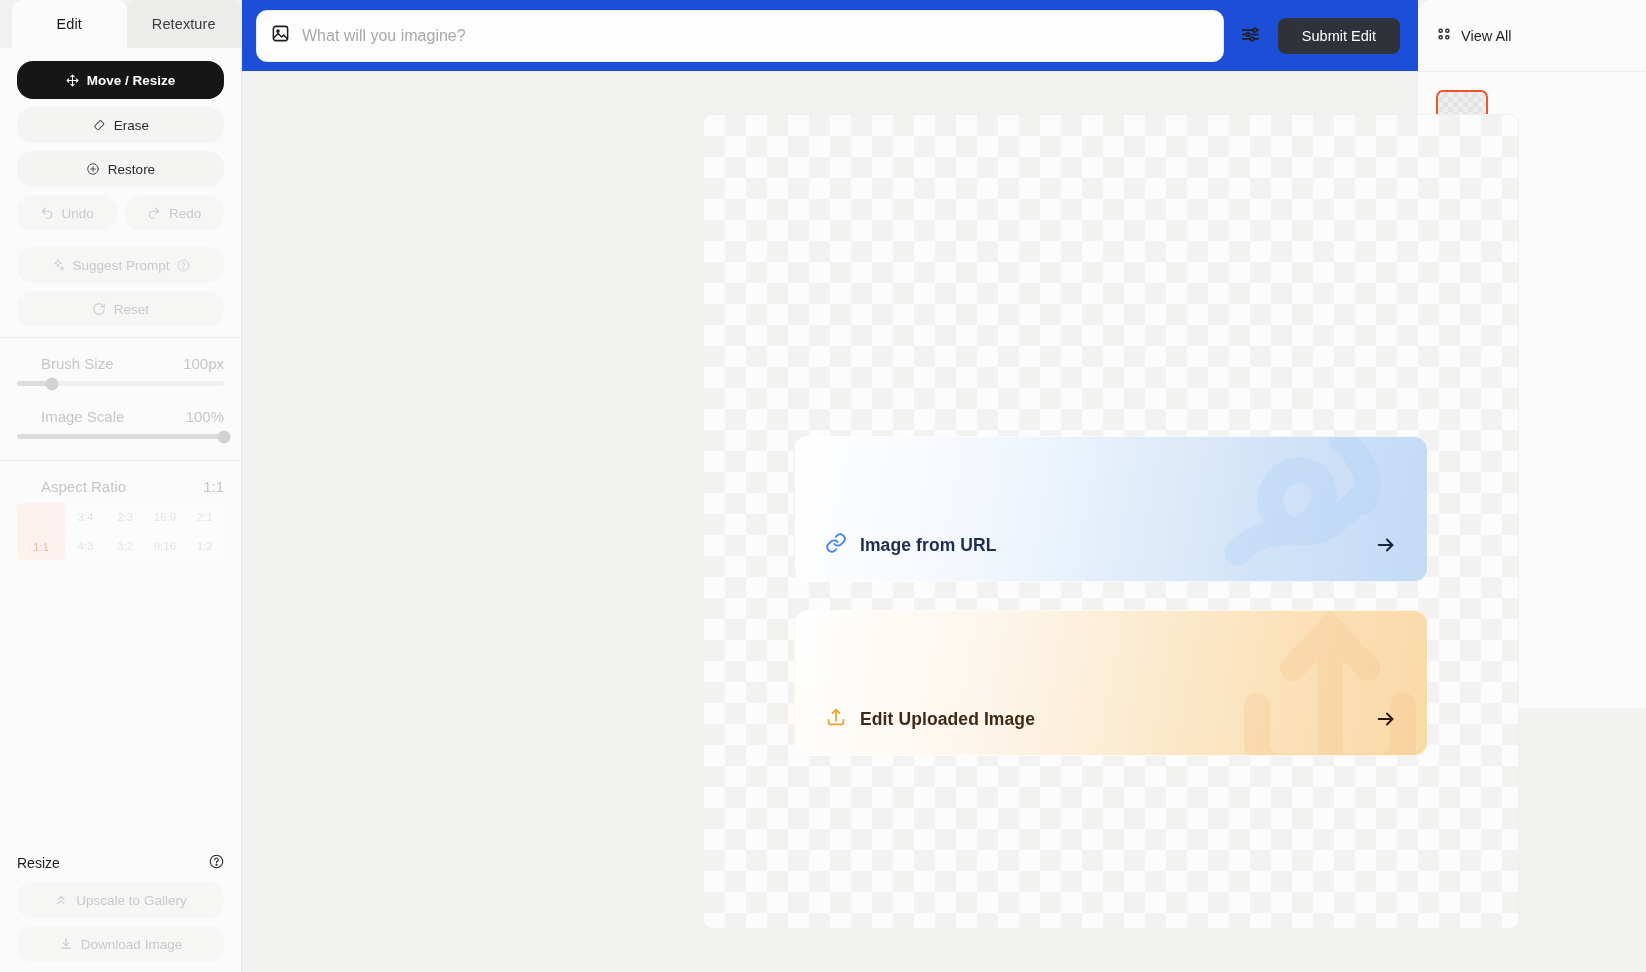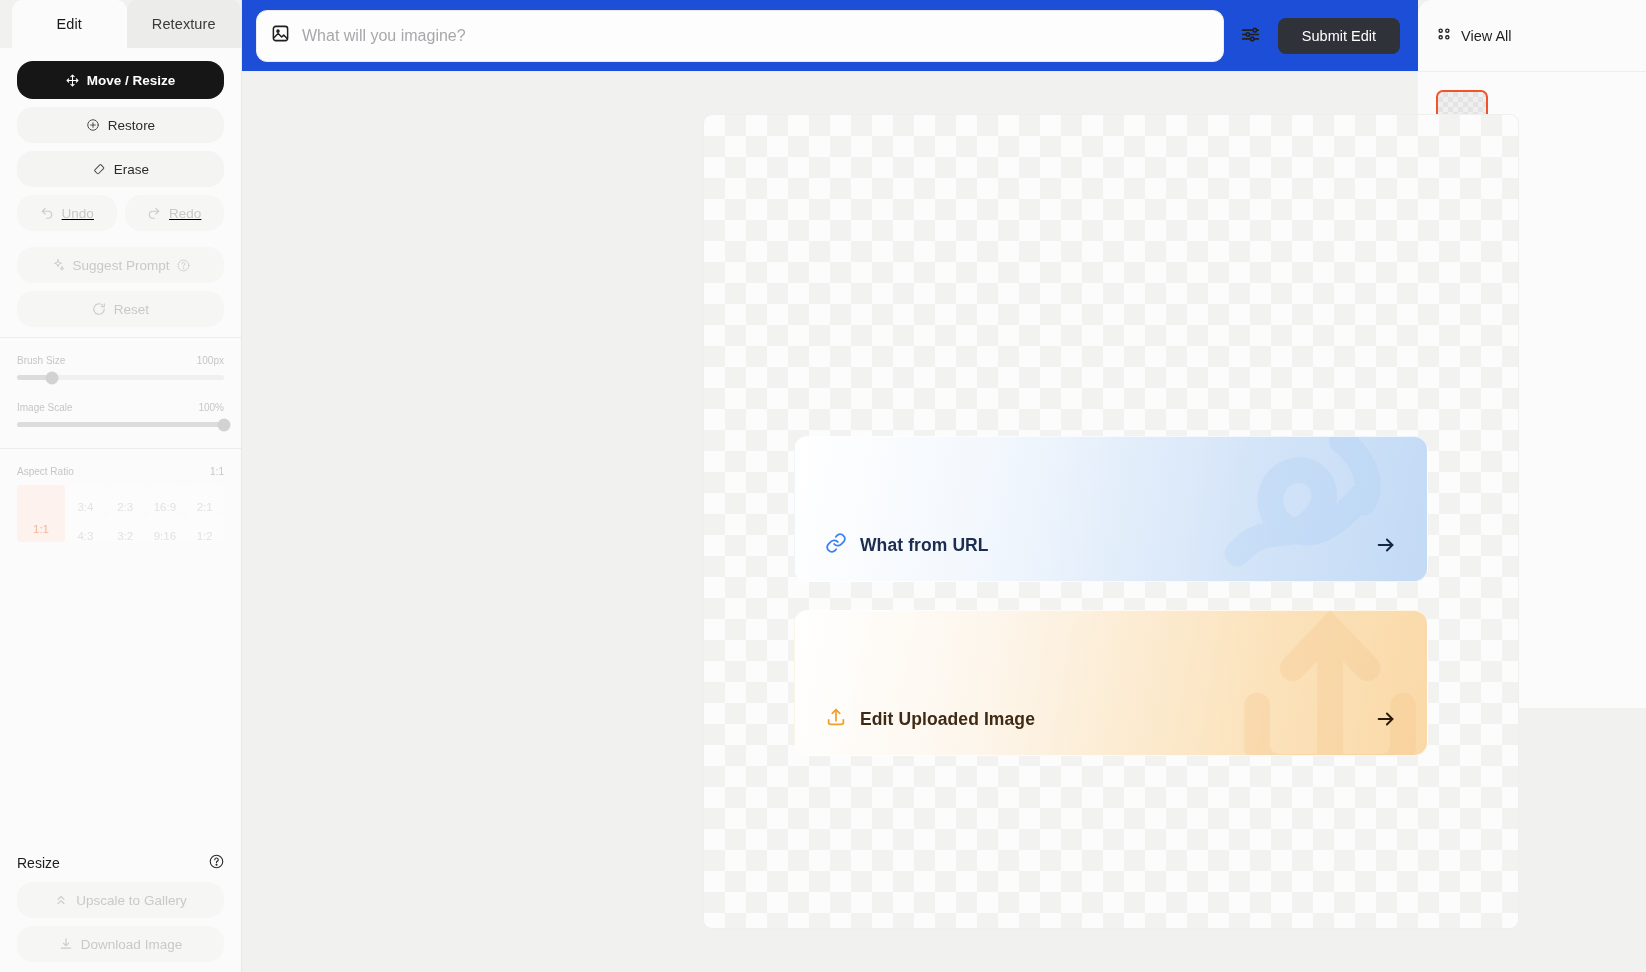--- a/index.html
+++ b/index.html
@@ -42,50 +42,50 @@
   .btn {
     width: 100%; height: 36px;
     display: flex; align-items: center; justify-content: center; gap: 8px;
     border-radius: 16px; font-size: 13.5px;
     cursor: pointer; margin-bottom: 8px;
     border: none; background: #f4f4f3; color: #2b2b2b;
     font-family: inherit;
   }
   .btn.primary { background: #161616; color: #fff; font-weight: 700; height: 38px; }
   .btn.disabled { color: #c9c9c9; cursor: default; background: #f6f6f5; }
-  .btn-row { display: flex; gap: 8px; text-decoration: underline; }
+  .btn-row { display: flex; gap: 8px; }
   .btn-row .btn { margin-bottom: 8px; }
   .btn .ico { display: inline-flex; align-items: center; }
   .sep { height: 1px; background: #ececeb; margin: 10px 0 0 0; }
 
   .slider-block { padding: 17px 17px 0 17px; }
   .slider-label {
     display: flex; justify-content: space-between; align-items: flex-end;
-    font-size: 10px; color: #c6c6c6; margin-bottom: 9px;
+    font-size: 15px; color: #c6c6c6; margin-bottom: 9px; margin-left: 24px;
   }
   .track {
     height: 5px; border-radius: 3px; background: #f0f0ef; position: relative;
     cursor: pointer;
   }
   .fill { position: absolute; left: 0; top: 0; height: 5px; border-radius: 3px; background: #dcdcdc; }
   .knob {
     position: absolute; top: 50%; transform: translate(-50%,-50%);
     width: 13px; height: 13px; border-radius: 50%; background: #d2d2d2;
   }
 
   .ratio-block { padding: 17px 17px 0 17px; }
   .ratio-grid {
     display: grid;
     grid-template-columns: 48px repeat(4, 1fr);
     grid-template-rows: 28px 28px;
     gap: 1px;
     margin-top: 8px;
   }
   .ratio-cell {
-    display: flex; align-items: flex-end; justify-content: center;
+    display: flex; align-items: center; justify-content: center;
     font-size: 11.5px; color: #e2e2e2; cursor: pointer;
     background: #fcfcfc; border-radius: 4px;
   }
   .ratio-cell.square {
     grid-row: 1 / span 2; grid-column: 1;
     background: #fdf2ee; color: #f0b79d; align-items: flex-end; padding-bottom: 7px;
   }
 
   .export-block { padding: 0 17px 10px 17px; }
   .export-head {
@@ -204,35 +204,35 @@
           <span class="ico">
             <svg width="13" height="13" viewBox="0 0 24 24" fill="none" stroke="#fff" stroke-width="2" stroke-linecap="round" stroke-linejoin="round">
               <path d="M12 2v20M2 12h20M12 2l-3 3M12 2l3 3M12 22l-3-3M12 22l3-3M2 12l3-3M2 12l3 3M22 12l-3-3M22 12l-3 3"></path>
             </svg>
           </span>
           <span>Move / Resize</span>
         </button>
 
         <button class="btn">
           <span class="ico">
+            <svg width="14" height="14" viewBox="0 0 24 24" fill="none" stroke="#4a4a4a" stroke-width="1.7" stroke-linecap="round" stroke-linejoin="round">
+              <rect x="4.5" y="8" width="15" height="9" rx="1.6" transform="rotate(-45 12 12)"></rect>
+            </svg>
+          </span>
+          <span>Erase</span>
+        </button>
+
+        <button class="btn">
+          <span class="ico">
             <svg width="14" height="14" viewBox="0 0 24 24" fill="none" stroke="#4a4a4a" stroke-width="1.7" stroke-linecap="round">
               <circle cx="12" cy="12" r="9"></circle>
                 <path d="M12 8v8M8 12h8"></path>
             </svg>
           </span>
           <span>Restore</span>
-        </button>
-
-        <button class="btn">
-          <span class="ico">
-            <svg width="14" height="14" viewBox="0 0 24 24" fill="none" stroke="#4a4a4a" stroke-width="1.7" stroke-linecap="round" stroke-linejoin="round">
-              <rect x="4.5" y="8" width="15" height="9" rx="1.6" transform="rotate(-45 12 12)"></rect>
-            </svg>
-          </span>
-          <span>Erase</span>
         </button>
 
         <div class="btn-row">
           <button class="btn disabled">
             <span class="ico">
               <svg width="14" height="14" viewBox="0 0 24 24" fill="none" stroke="#cccccc" stroke-width="2" stroke-linecap="round" stroke-linejoin="round">
                 <path d="M9 14L4 9l5-5"></path>
                   <path d="M4 9h10a6 6 0 0 1 0 12h-3"></path>
               </svg>
             </span>
@@ -413,21 +413,21 @@
               <path d="M236 4c18 14 34 40 22 62"></path>
             </g>
           </svg>
           <div class="card-foot">
             <span>
               <svg width="22" height="22" viewBox="0 0 24 24" fill="none" stroke="#3b82f6" stroke-width="1.9" stroke-linecap="round" stroke-linejoin="round">
                 <path d="M10 13a5 5 0 0 0 7.5.5l3-3a5 5 0 0 0-7-7l-1.7 1.7"></path>
                 <path d="M14 11a5 5 0 0 0-7.5-.5l-3 3a5 5 0 0 0 7 7l1.7-1.7"></path>
               </svg>
             </span>
-            <span class="card-label">What from URL</span>
+            <span class="card-label">Image from URL</span>
             <span class="card-arrow">
               <svg width="22" height="22" viewBox="0 0 24 24" fill="none" stroke="#16263f" stroke-width="2.1" stroke-linecap="round" stroke-linejoin="round">
                 <path d="M4 12h15"></path>
                   <path d="M13 6l6 6-6 6"></path>
               </svg>
             </span>
           </div>
         </div>
 
         <div class="card amber">

